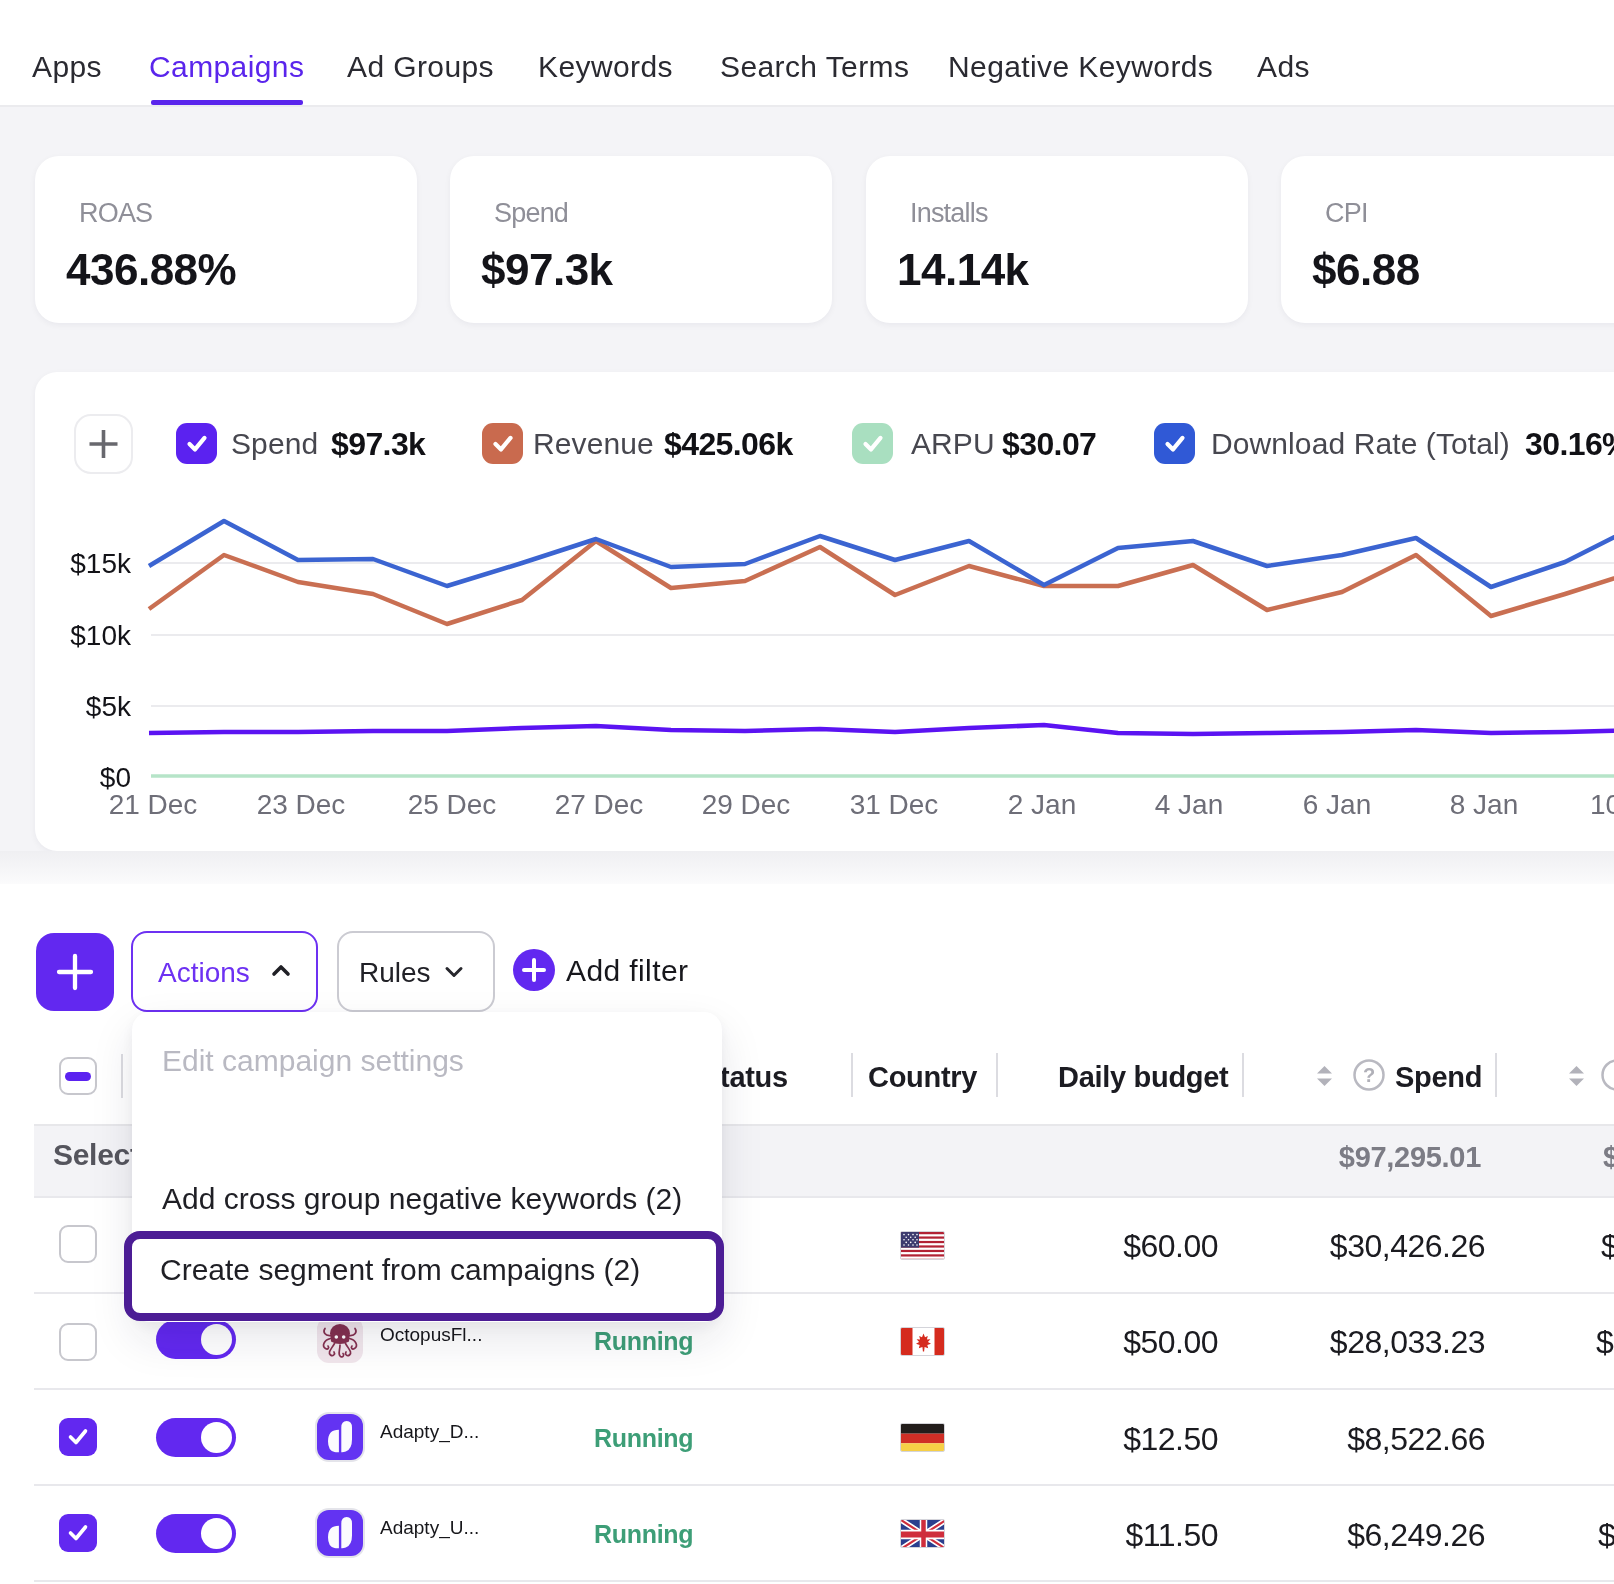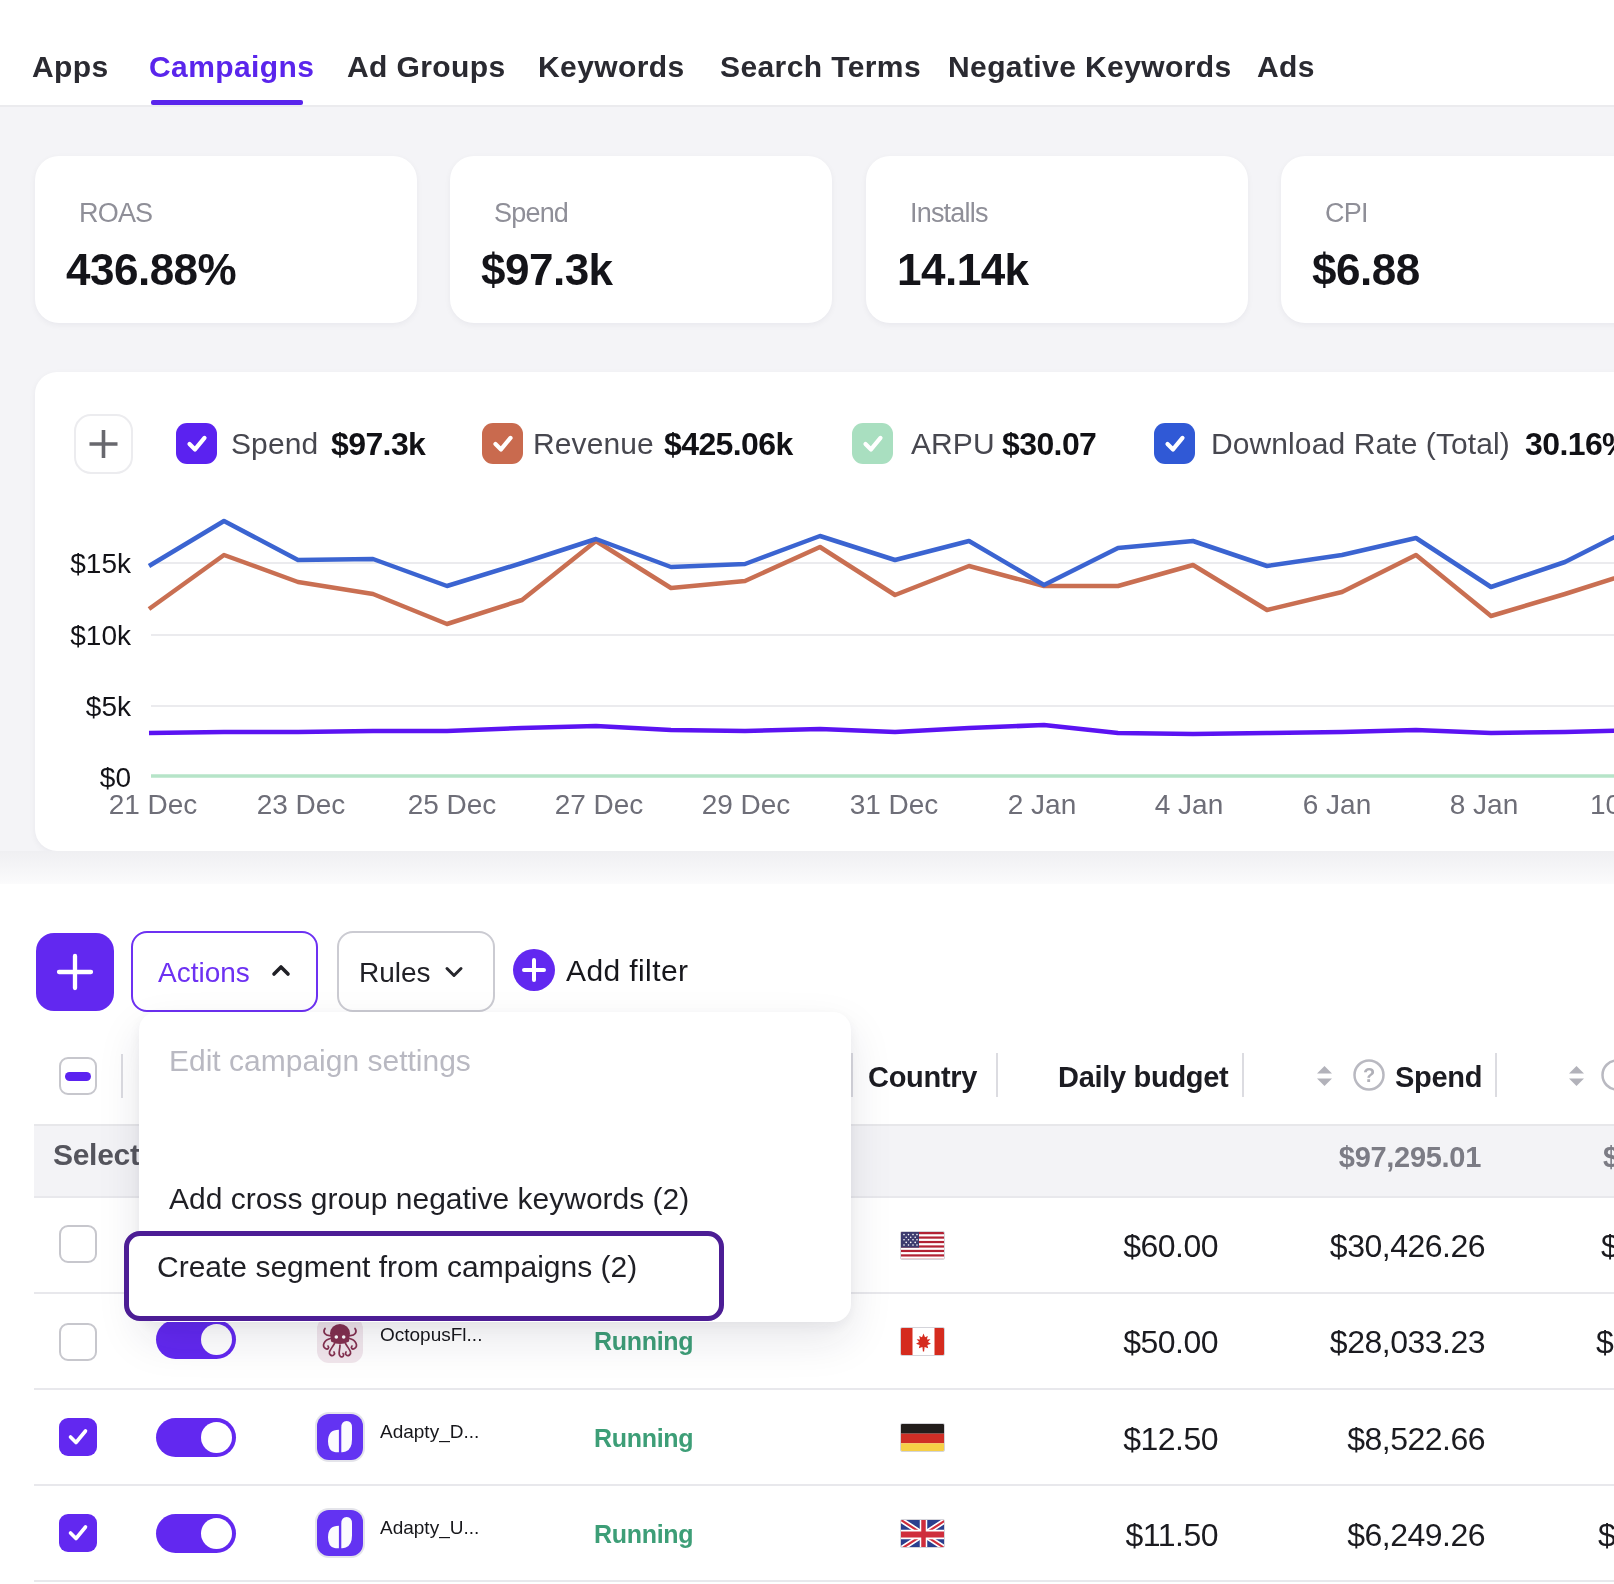--- a/index.html
+++ b/index.html
@@ -2,21 +2,21 @@
 <html><head>
 <meta charset="utf-8">
 <style>
   * { margin:0; padding:0; box-sizing:border-box; }
   html,body { width:1614px; height:1584px; overflow:hidden; }
   body { font-family:"Liberation Sans", sans-serif; background:#f4f4f7; position:relative; }
   .abs { position:absolute; }
 
   
   #nav { position:absolute; left:0; top:0; width:1614px; height:107px; background:#ffffff; border-bottom:2px solid #ebebee; }
-  .tab { position:absolute; top:50px; font-size:30px; letter-spacing:0.4px; color:#2a2a31; white-space:nowrap;font-weight:bold; }
+  .tab { position:absolute; top:50px; font-size:30px; letter-spacing:0.4px; color:#2a2a31; white-space:nowrap; }
   .tab.active { color:#5a25ec; }
   #underline { position:absolute; left:151px; top:100px; width:152px; height:5px; background:#5a25ec; border-radius:2px; }
 
   
   .card { position:absolute; top:156px; width:382px; height:167px; background:#ffffff; border-radius:24px; box-shadow:0 2px 6px rgba(25,25,60,0.05); }
   .card .lbl { position:absolute; left:32px; top:42px; font-size:27px; letter-spacing:-0.8px; color:#8f8f98;margin-left:12px; }
   .card .val { position:absolute; left:31px; top:89px; font-size:44px; font-weight:700; color:#141419; letter-spacing:-0.5px; }
 
   
   #chartcard { position:absolute; left:35px; top:372px; width:1628px; height:479px; background:#ffffff; border-radius:22px; box-shadow:0 2px 6px rgba(25,25,60,0.05); }
@@ -48,23 +48,23 @@
   .toggle .knob { position:absolute; right:4px; top:4px; width:31px; height:31px; border-radius:50%; background:#ffffff; }
   .appicon { position:absolute; left:317px; width:46px; height:46px; border-radius:12px; }
   .cname { position:absolute; left:380px; font-size:19px; color:#17171b; white-space:nowrap; }
   .running { position:absolute; left:594px; font-size:25px; font-weight:700; color:#3d9e77; letter-spacing:-0.3px; }
   .flag { position:absolute; left:900px; width:45px; height:29px; border:1px solid #d4d4da; border-radius:2px; overflow:hidden; background:#fff; }
   .num { position:absolute; font-size:32px; color:#1b1b20; white-space:nowrap; letter-spacing:-0.5px; }
   .num.r1216 { right:396px; text-align:right; }
   .num.r1483 { right:129px; text-align:right; }
 
   
-  #dropdown { position:absolute; left:139px; top:1012px; width:712px; height:310px; background:#ffffff; border-radius:18px; box-shadow:0 18px 44px rgba(30,30,60,0.10), 0 4px 12px rgba(30,30,60,0.05); }
+  #dropdown { position:absolute; left:132px; top:1012px; width:590px; height:310px; background:#ffffff; border-radius:18px; box-shadow:0 18px 44px rgba(30,30,60,0.10), 0 4px 12px rgba(30,30,60,0.05); }
   .mi { position:absolute; left:30px; font-size:30px; color:#1f1f25; white-space:nowrap; }
-  #hibox { position:absolute; left:124px; top:1231px; width:600px; height:90px; border:5px solid #4c1d95; border-radius:16px; background:#ffffff; }
+  #hibox { position:absolute; left:124px; top:1231px; width:600px; height:90px; border:8px solid #4c1d95; border-radius:16px; background:#ffffff; }
 </style>
 </head>
 <body>
 
 <div id="nav">
   <span class="tab" style="left:32px;">Apps</span>
   <span class="tab active" style="left:149px;">Campaigns</span>
   <span class="tab" style="left:347px;">Ad Groups</span>
   <span class="tab" style="left:538px;">Keywords</span>
   <span class="tab" style="left:720px;">Search Terms</span>

